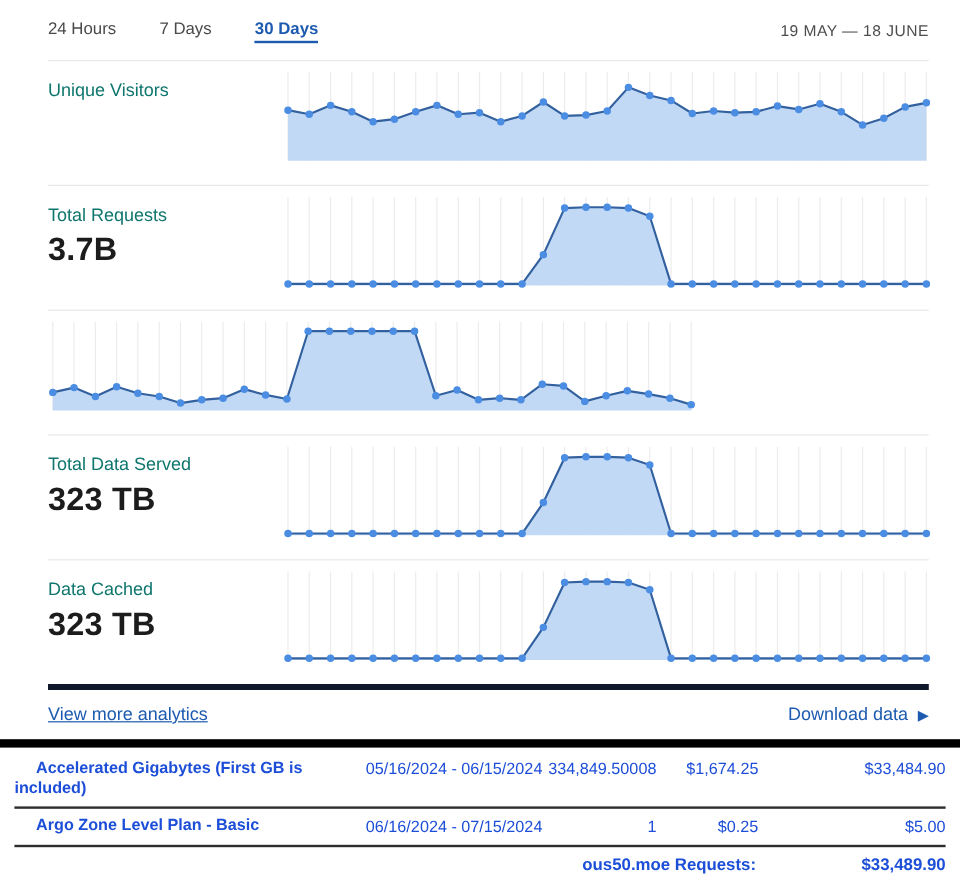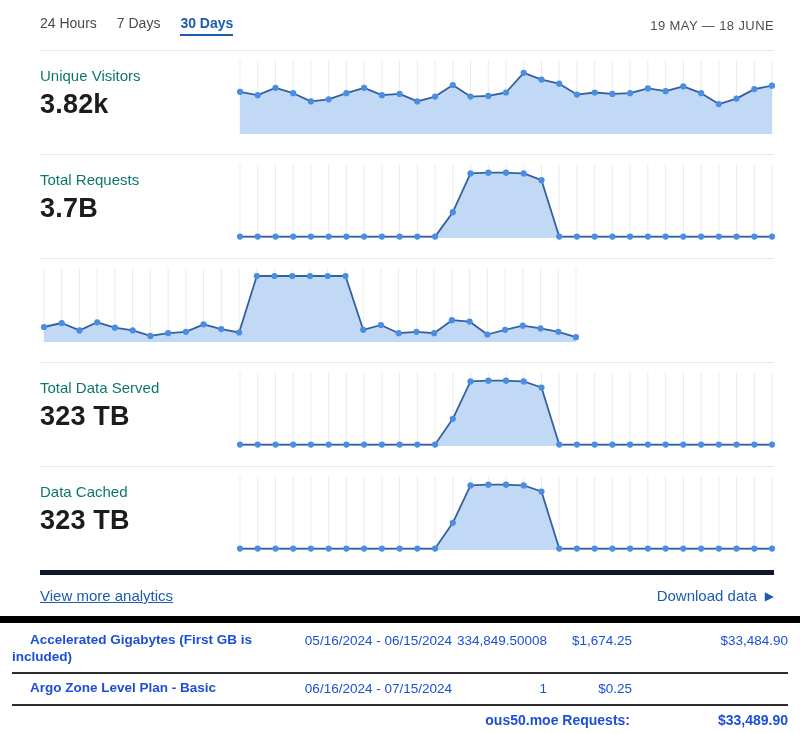--- a/index.html
+++ b/index.html
@@ -4,21 +4,21 @@
 <style>
   html,body{margin:0;padding:0;}
   body{
     width:800px;height:733px;background:#ffffff;
     font-family:"Liberation Sans",sans-serif;
     color:#1f1f1f;overflow:hidden;
   }
   .analytics{padding:0 26px 0 40px;}
   
   .tabs-row{height:50px;display:flex;align-items:center;justify-content:space-between;}
-  .tabs{display:flex;gap:20px;align-items:center;}
+  .tabs{display:flex;gap:36px;align-items:center;}
   .tab{font-size:14px;color:#4a4a4a;cursor:pointer;padding-bottom:3px;border-bottom:2px solid transparent;}
   .tab.active{color:#1d5bb0;font-weight:bold;border-bottom:2px solid #1d5bb0;}
   .date-range{font-size:13px;color:#4d4d4d;letter-spacing:0.4px;}
   
   .metric-row{height:104px;box-sizing:border-box;border-top:1px solid #e8e8e8;display:flex;}
   .metric-info{width:196px;flex:none;padding-top:16px;}
   .metric-label{font-size:15px;color:#0f766e;}
   .metric-value{font-size:27px;font-weight:600;color:#1c1c1c;margin-top:5px;letter-spacing:0.2px;}
   .metric-chart{flex:none;width:540px;height:80px;margin-top:9px;}
   
@@ -51,21 +51,20 @@
       <span class="tab">24 Hours</span>
       <span class="tab">7 Days</span>
       <span class="tab active">30 Days</span>
     </div>
     <div class="date-range">19 MAY — 18 JUNE</div>
   </div>
 
   <div class="metric-row">
     <div class="metric-info">
       <div class="metric-label">Unique Visitors</div>
-      <div class="metric-value">3.82k</div>
     </div>
     <div class="metric-chart"><svg width="540" height="80" viewBox="0 0 540 80">
           <line x1="4.0" y1="0" x2="4.0" y2="74" stroke="#ececec" stroke-width="1"></line>
           <line x1="21.7" y1="0" x2="21.7" y2="74" stroke="#ececec" stroke-width="1"></line>
           <line x1="39.5" y1="0" x2="39.5" y2="74" stroke="#ececec" stroke-width="1"></line>
           <line x1="57.2" y1="0" x2="57.2" y2="74" stroke="#ececec" stroke-width="1"></line>
           <line x1="74.9" y1="0" x2="74.9" y2="74" stroke="#ececec" stroke-width="1"></line>
           <line x1="92.7" y1="0" x2="92.7" y2="74" stroke="#ececec" stroke-width="1"></line>
           <line x1="110.4" y1="0" x2="110.4" y2="74" stroke="#ececec" stroke-width="1"></line>
           <line x1="128.1" y1="0" x2="128.1" y2="74" stroke="#ececec" stroke-width="1"></line>
@@ -434,18 +433,19 @@
     <div class="cell-period">05/16/2024 - 06/15/2024</div>
     <div class="cell-num">334,849.50008</div>
     <div class="cell-num">$1,674.25</div>
     <div class="cell-num">$33,484.90</div>
   </div>
   <div class="inv-row r2">
     <div class="cell-item">Argo Zone Level Plan - Basic</div>
     <div class="cell-period">06/16/2024 - 07/15/2024</div>
     <div class="cell-num">1</div>
     <div class="cell-num">$0.25</div>
+    <div class="cell-num">$5.00</div>
   </div>
   <div class="subtotal-row">
     <div class="subtotal-label">ous50.moe Requests:</div>
     <div class="subtotal-amount">$33,489.90</div>
   </div>
 </div>
 
 </body></html>

